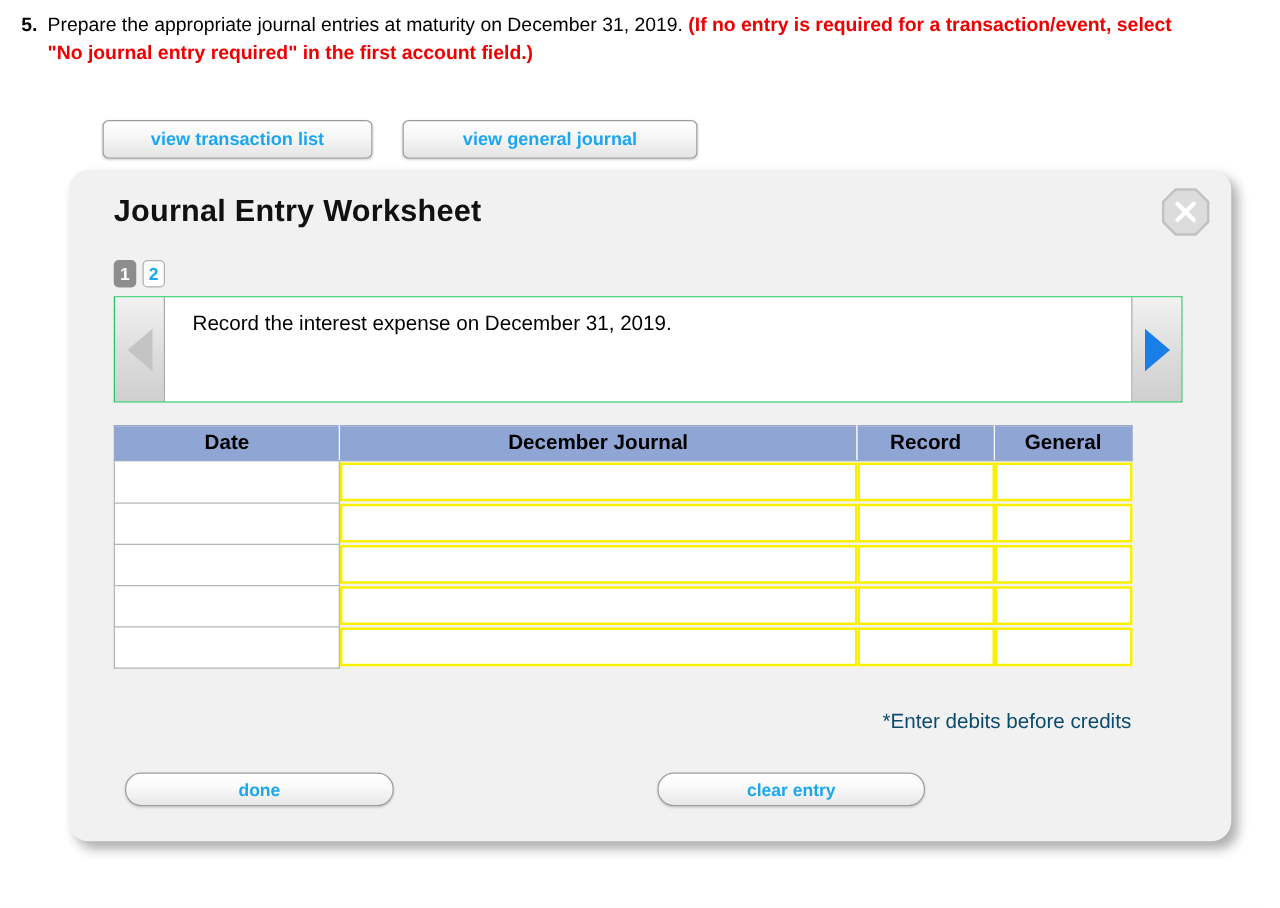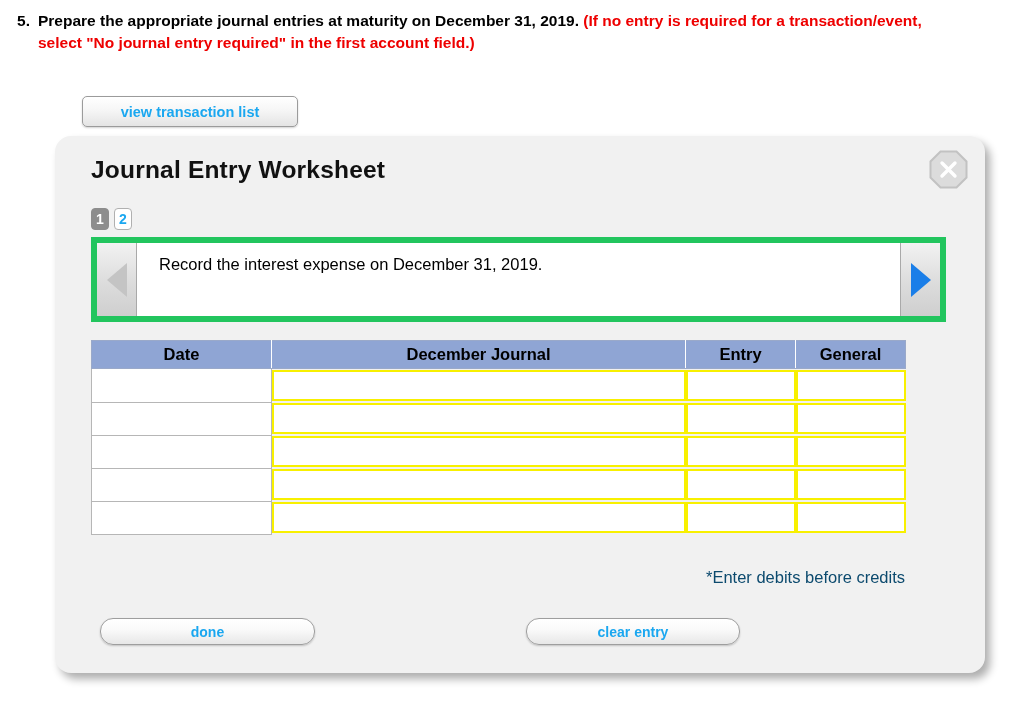--- a/index.html
+++ b/index.html
@@ -27,21 +27,21 @@
     color: #000;
     line-height: 22px;
     flex: 0 0 38px;
   }
   .q-text {
     font-size: 15.5px;
     color: #000;
     line-height: 22px;
     max-width: 920px;
   }
-  .q-black { font-weight: bold; }
+  .q-black { font-weight: normal; }
   .q-red { color: #ee0000; font-weight: bold; }
 
   
   #topbuttons {
     position: absolute;
     left: 82px; top: 96px;
     display: flex;
     gap: 24px;
   }
   .linkbtn {
@@ -115,21 +115,21 @@
     background: #ffffff;
     border: 1px solid #b0b0b0;
     color: #1aa7f0;
   }
 
   
   #instr-wrap {
     position: absolute;
     left: 36px; top: 101px;
     width: 855px; height: 85px;
-    border: 6px solid #22c55e;
+    border: 1px solid #22c55e;
     background: #ffffff;
     display: flex;
   }
   .arrowbtn {
     width: 40px;
     background: linear-gradient(to bottom, #f2f2f2 0%, #dcdcdc 55%, #cfcfcf 100%);
     display: flex;
     align-items: center;
     justify-content: center;
     cursor: pointer;
@@ -257,20 +257,21 @@
     <div class="q-num">5.</div>
     <div class="q-text">
       <span class="q-black">Prepare the appropriate journal entries at maturity on December 31, 2019.</span>
       <span class="q-red">(If no entry is required for a transaction/event, select "No journal entry required" in the first account field.)</span>
     </div>
   </div>
 </div>
 
 <div id="topbuttons">
   <div class="linkbtn" id="btn-transaction-list">view transaction list</div>
+  <div class="linkbtn" id="btn-general-journal">view general journal</div>
 </div>
 
 <div id="panel">
 
   <div id="panel-title">Journal Entry Worksheet</div>
 
   <div id="close-btn">
     <svg width="39" height="39" viewBox="0 0 39 39" aria-hidden="true">
       <polygon points="11.5,1.5 27.5,1.5 37.5,11.5 37.5,27.5 27.5,37.5 11.5,37.5 1.5,27.5 1.5,11.5" fill="#dcdcdc" stroke="#c2c2c2" stroke-width="2"></polygon>
       <path d="M13 13 L26 26 M26 13 L13 26" stroke="#ffffff" stroke-width="3.4" stroke-linecap="round"></path>
@@ -296,21 +297,21 @@
     <colgroup>
       <col class="col-date">
         <col class="col-journal">
         <col class="col-debit">
         <col class="col-credit">
     </colgroup>
     <thead>
       <tr>
         <th>Date</th>
         <th>December Journal</th>
-        <th>Entry</th>
+        <th>Record</th>
         <th>General</th>
       </tr>
     </thead>
     <tbody>
       <tr>
         <td class="date-cell"></td>
         <td class="input-cell">
             <span class="fld"></span>
           </td>
         <td class="input-cell">

